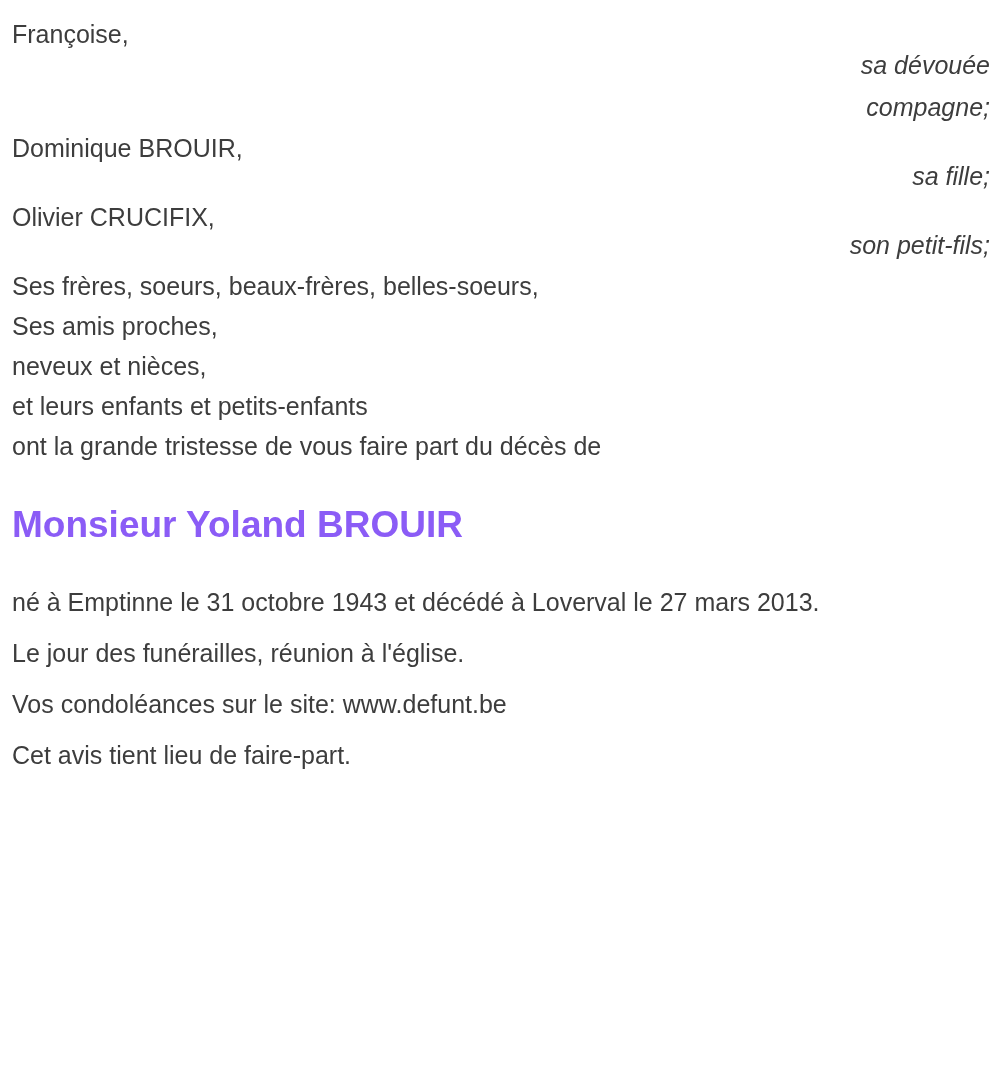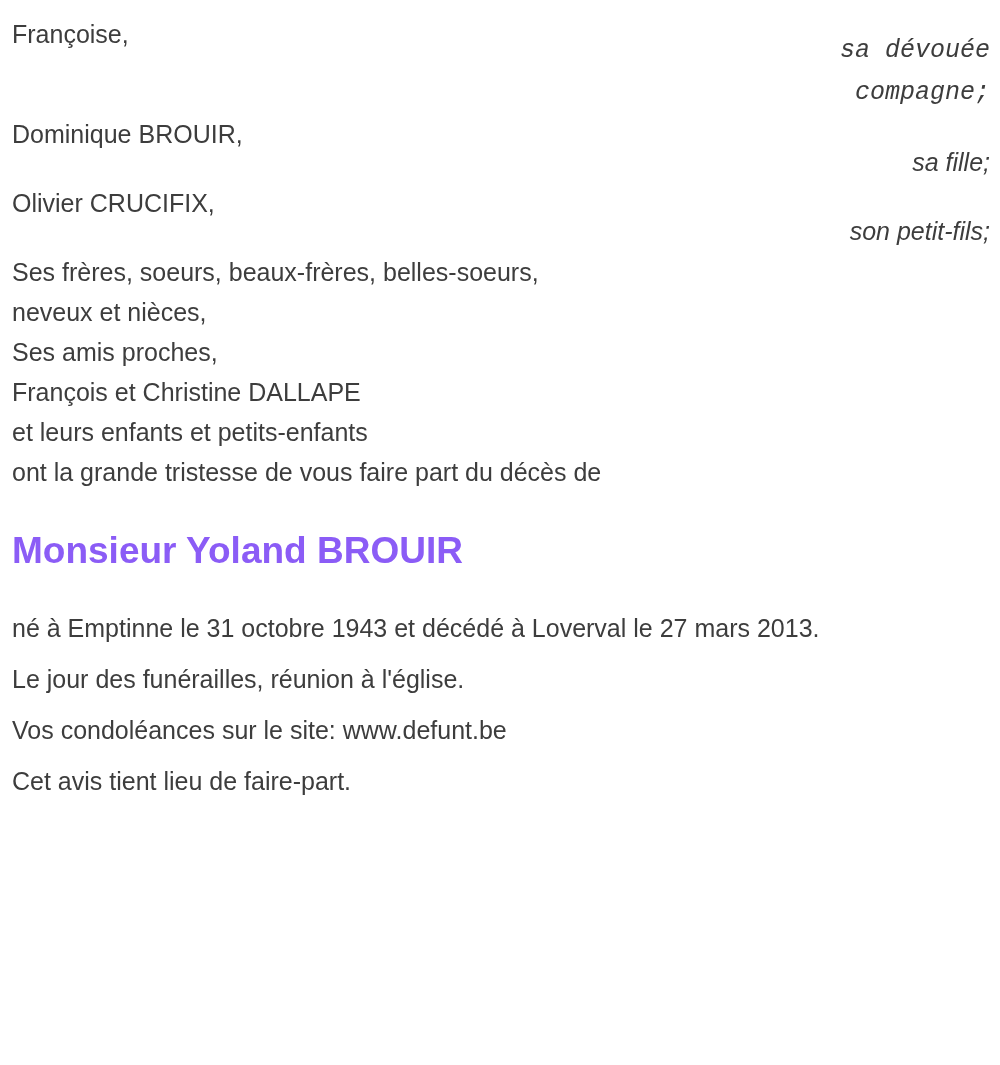--- a/index.html
+++ b/index.html
@@ -25,21 +25,21 @@
   .rel-name {
     line-height: 40px;
     white-space: nowrap;
   }
   .relation {
     font-style: italic;
     text-align: right;
     line-height: 42px;
     white-space: nowrap;
   }
-  .relation.offset-1 { margin-top: 16px; font-family: Liberation Mono, monospace; }
+  .relation.offset-1 { margin-top: 30px; }
   .relation.offset-2 { margin-top: 27px; text-align: right; }
   .family-line { line-height: 40px; }
   .announcement { line-height: 40px; }
   .deceased-name {
     margin-top: 36px;
     font-size: 37px;
     font-weight: 700;
     color: #8b5cf6;
     line-height: 46px;
   }
@@ -68,23 +68,22 @@
 
   <div class="rel-row">
     <div class="rel-name">Olivier CRUCIFIX,</div>
     <div class="relation offset-2">
       <div>son petit-fils;</div>
     </div>
   </div>
 
   <div>
     <div class="family-line">Ses frères, soeurs, beaux-frères, belles-soeurs,</div>
+    <div class="family-line">Ses amis proches,</div>
     <div class="family-line">neveux et nièces,</div>
-    <div class="family-line">Ses amis proches,</div>
-    <div class="family-line">François et Christine DALLAPE</div>
     <div class="family-line">et leurs enfants et petits-enfants</div>
   </div>
 
   <div class="announcement">ont la grande tristesse de vous faire part du décès de</div>
 
   <h1 class="deceased-name">Monsieur Yoland BROUIR</h1>
 
   <div class="body-paragraphs">
     <p class="para">né à Emptinne le 31 octobre 1943 et décédé à Loverval le 27 mars 2013.</p>
     <p class="para">Le jour des funérailles, réunion à l'église.</p>

